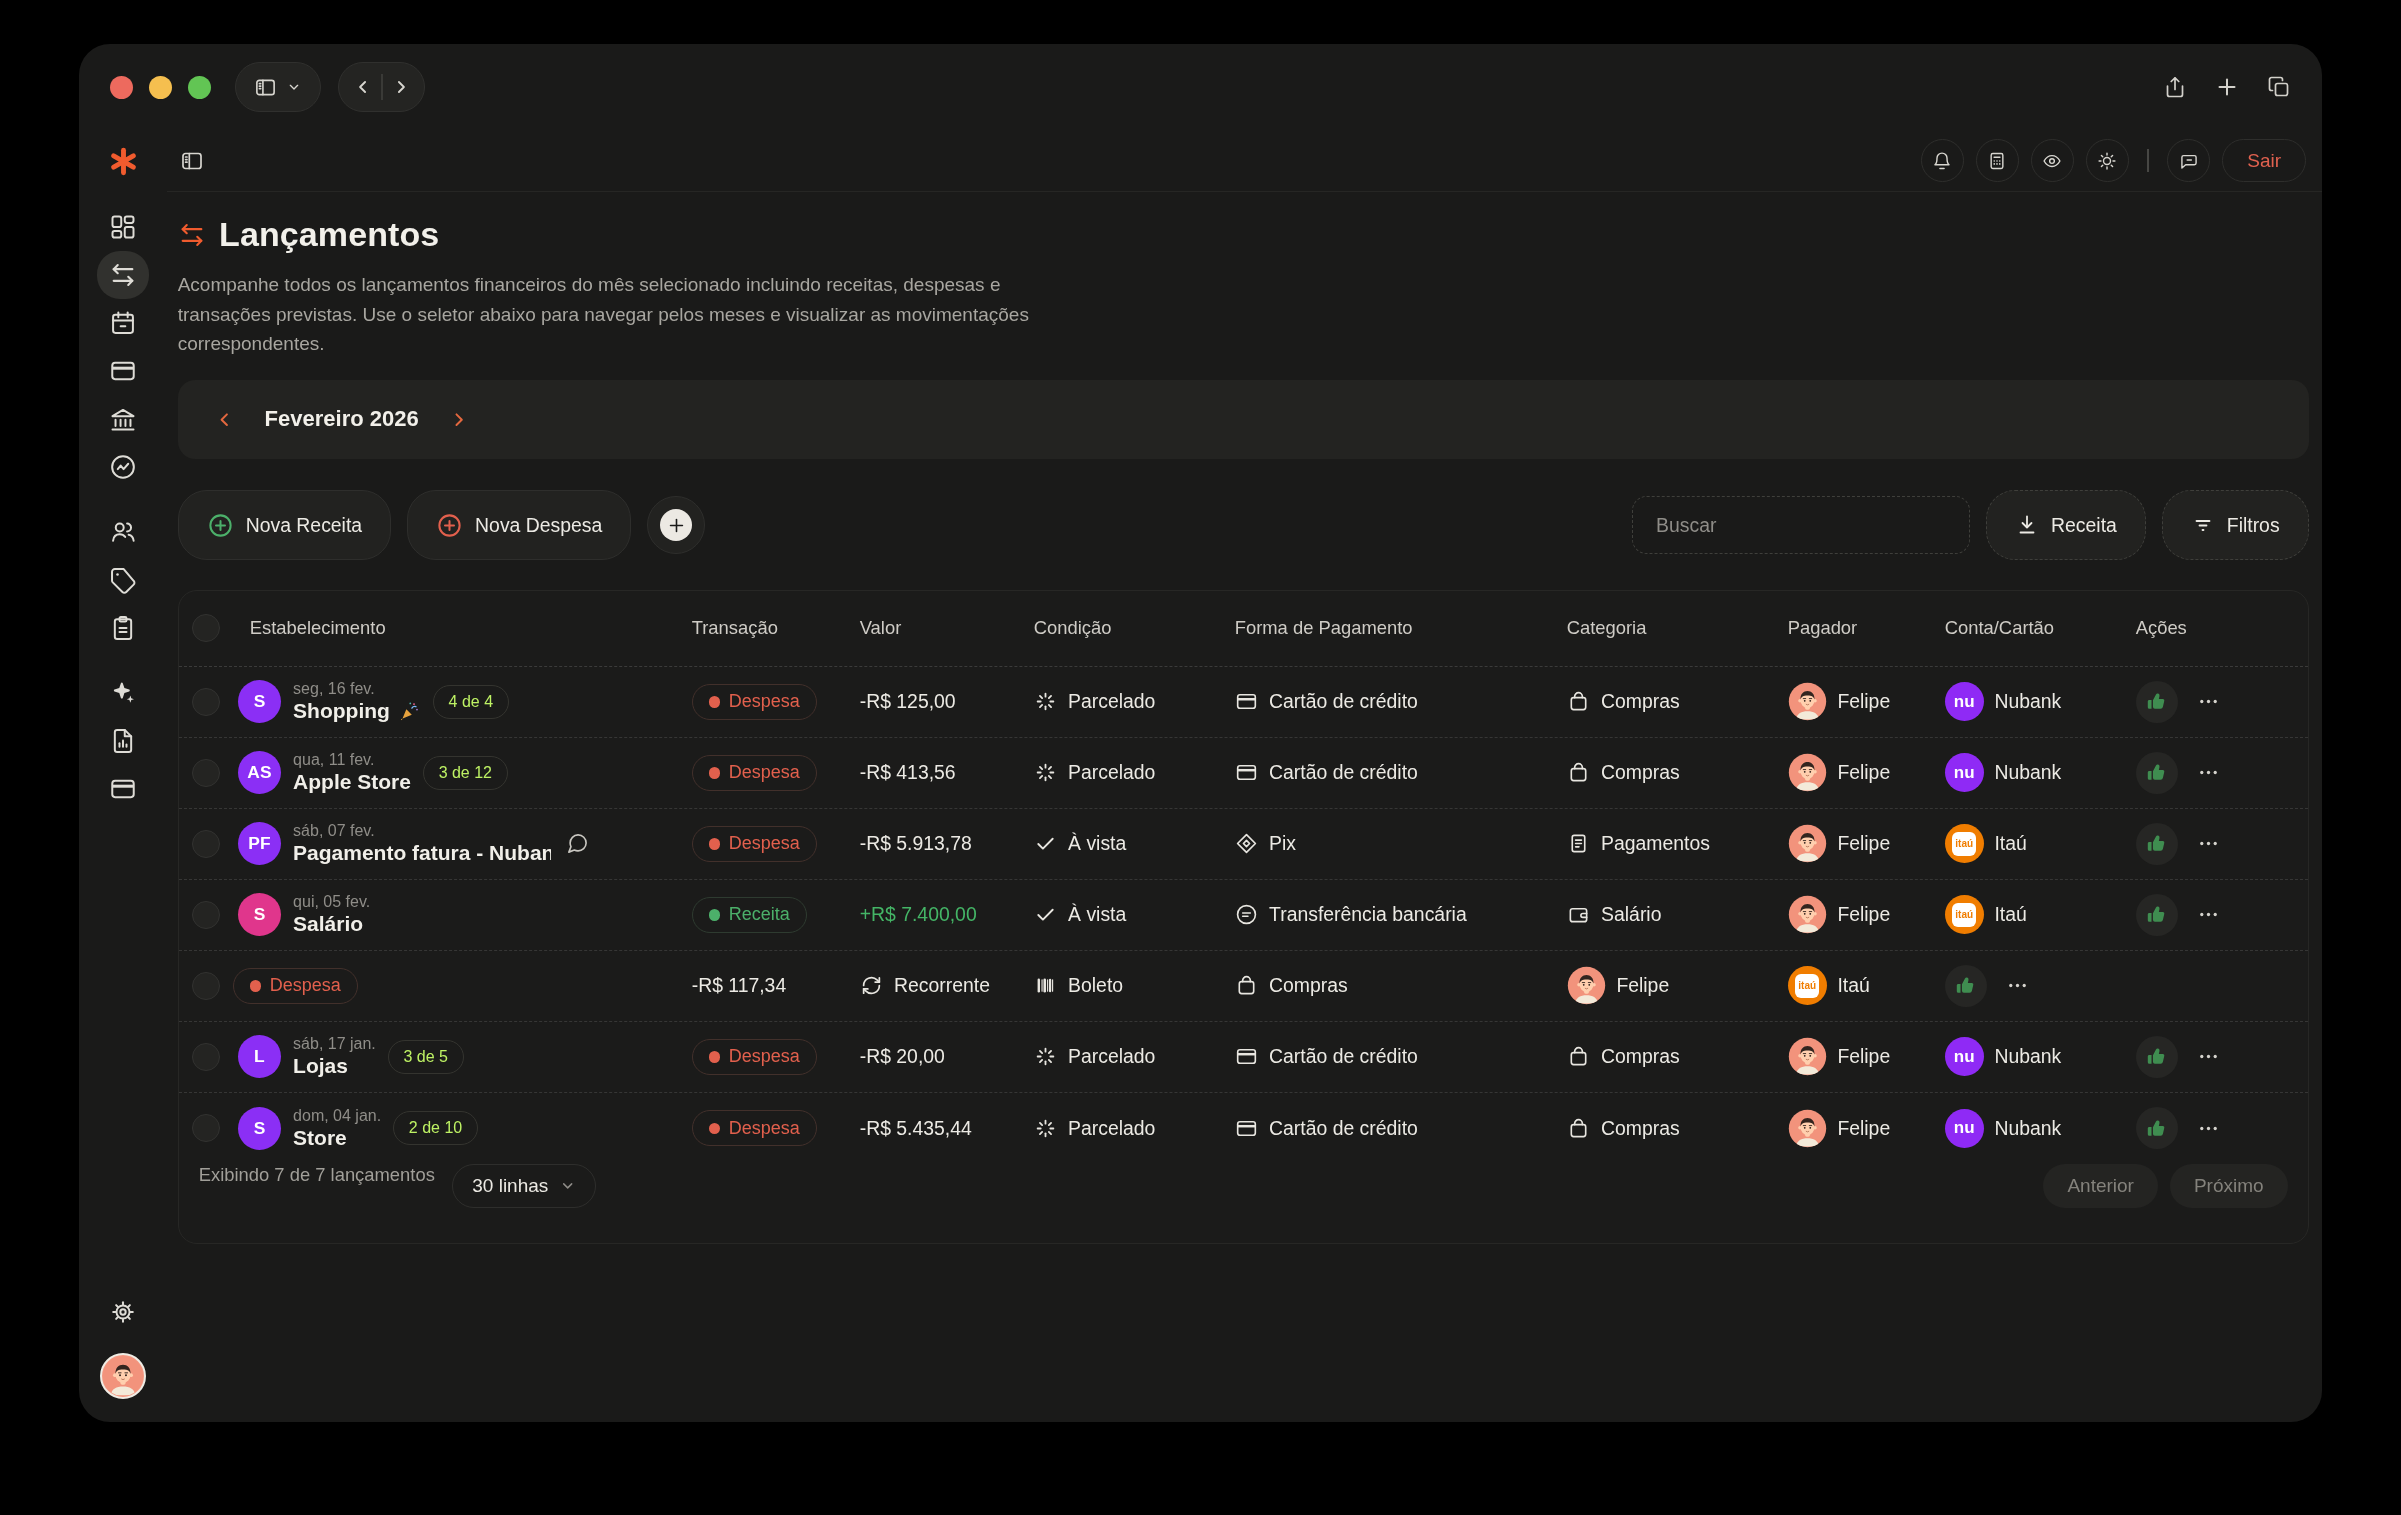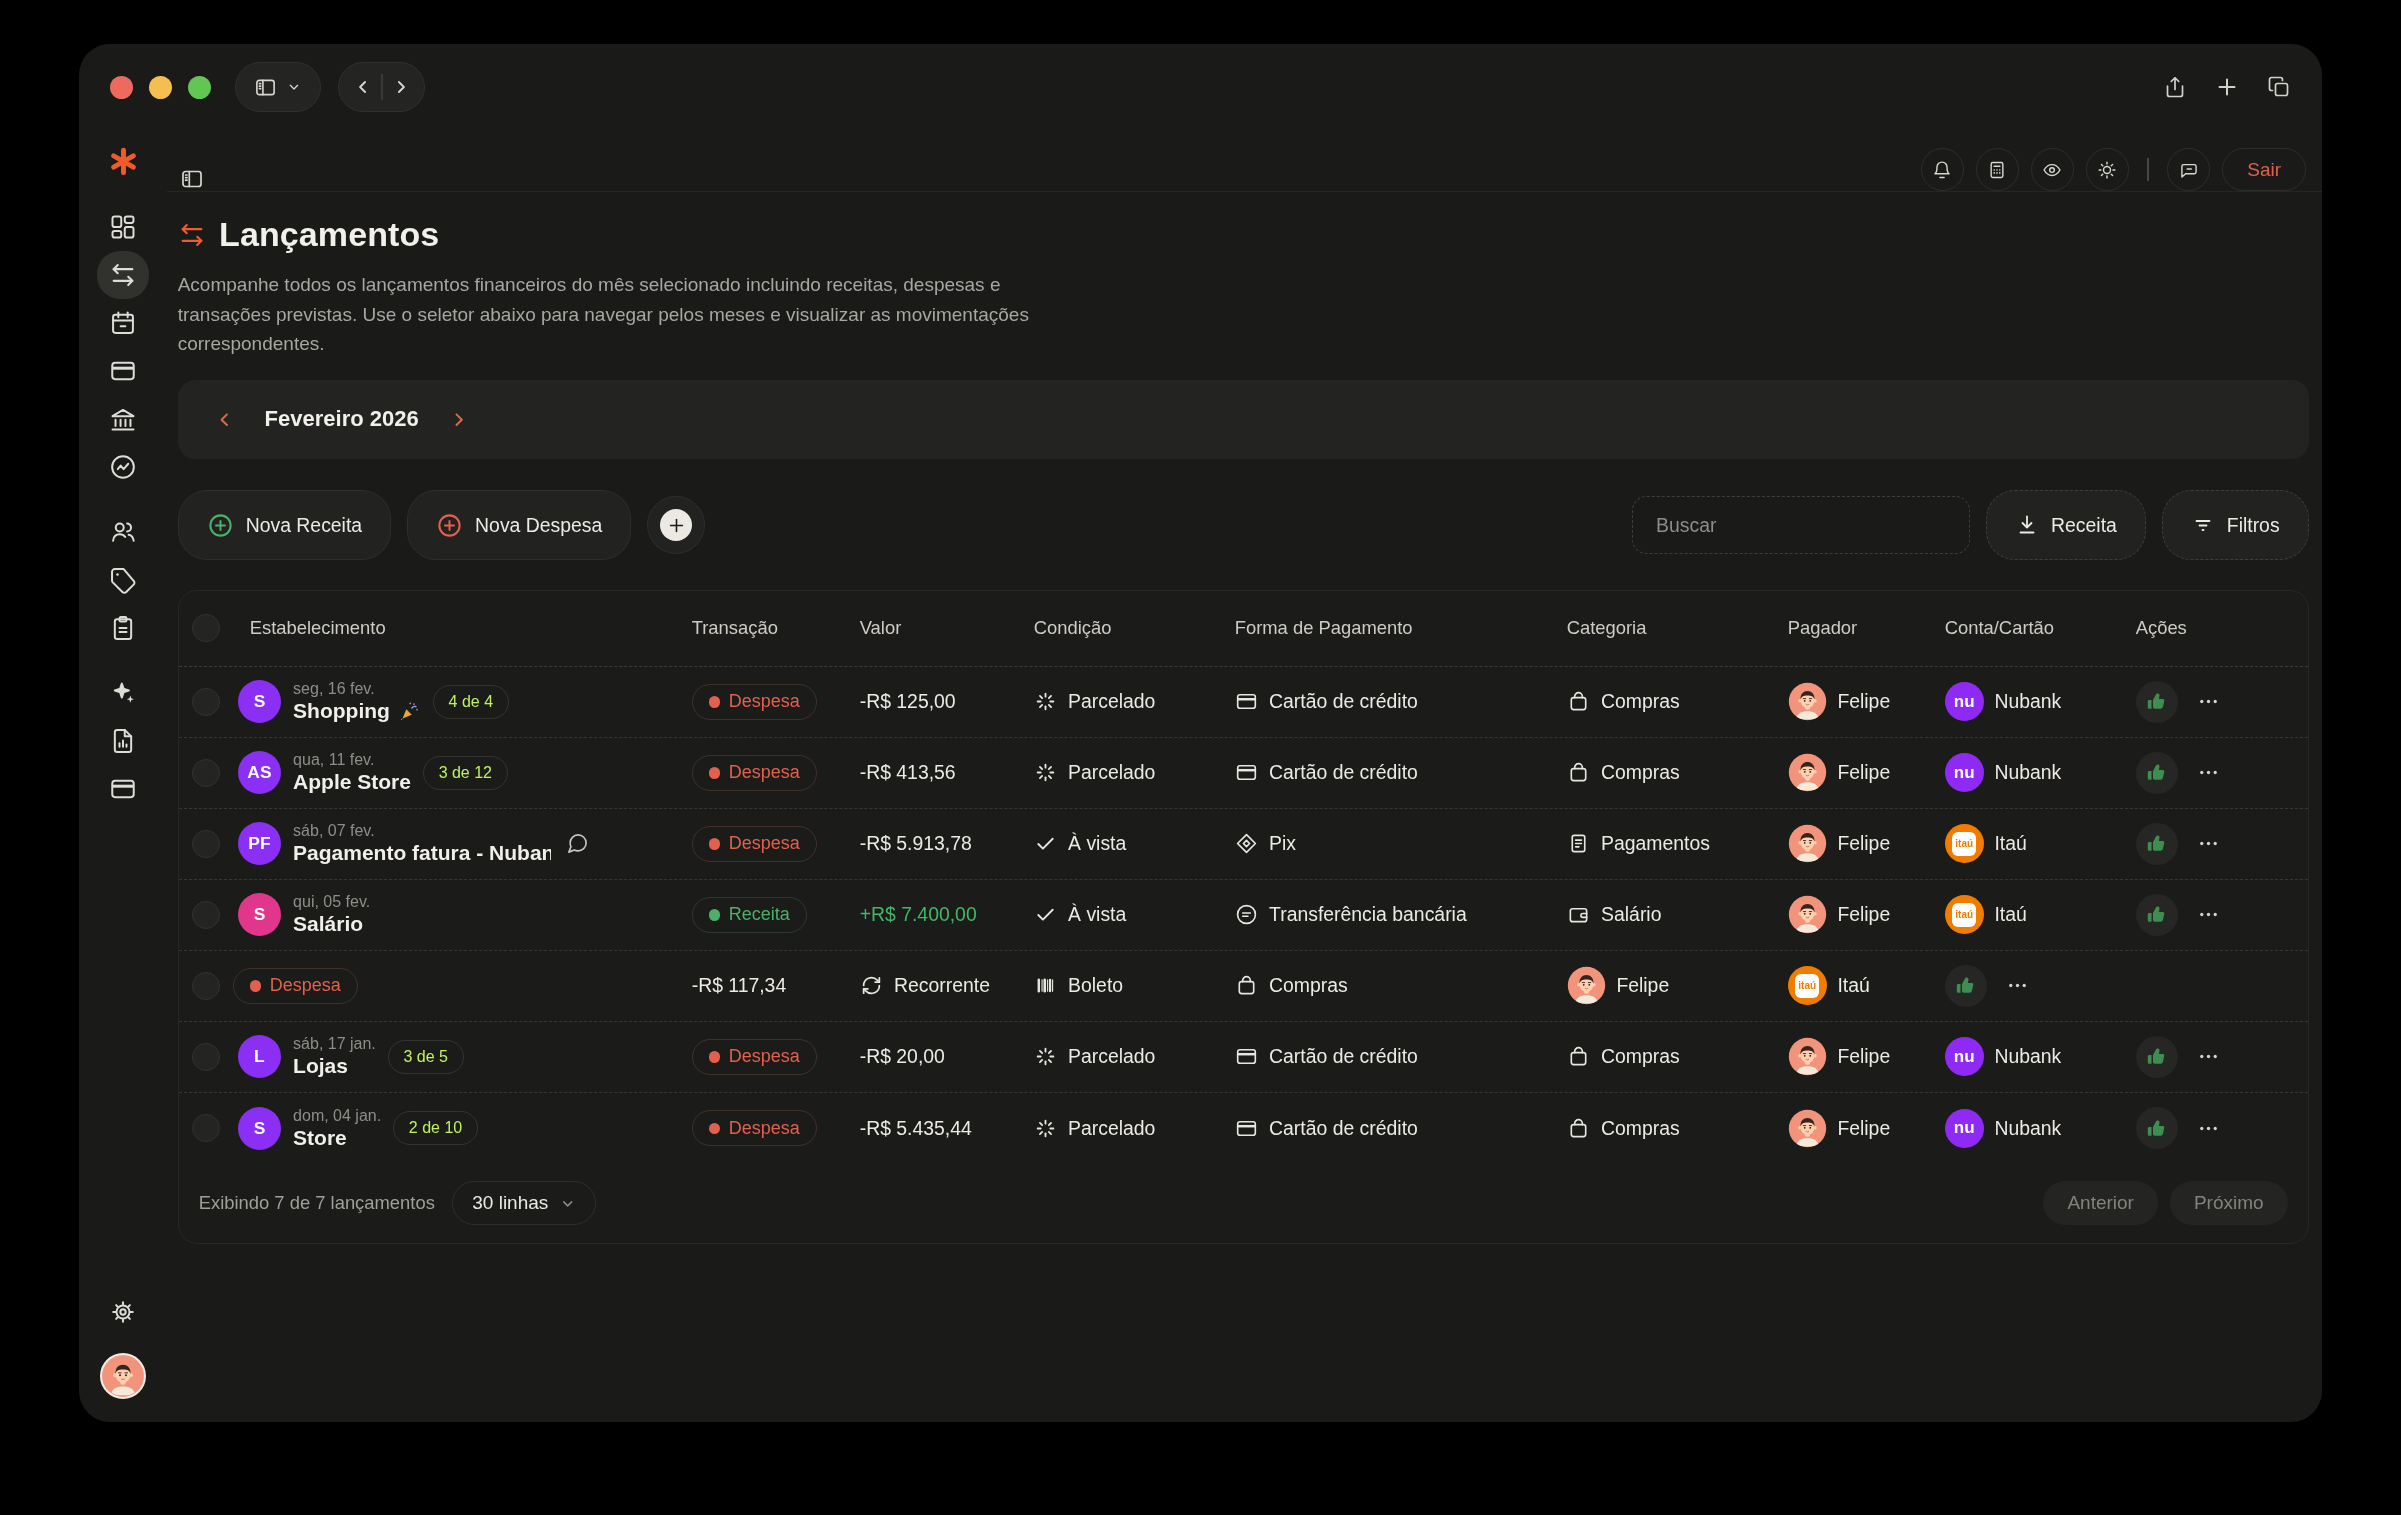--- a/index.html
+++ b/index.html
@@ -31,21 +31,21 @@
   .side-nav { display:flex; flex-direction:column; align-items:center; margin-top:10.7px; }
   .side-item { width:52px; height:48px; display:flex; align-items:center; justify-content:center;
                color:#dedcd6; border-radius:23px; cursor:pointer; }
   .side-item.gap { margin-top:17.4px; }
   .side-item.active { background:#31312e; }
   .side-bottom { margin-top:auto; display:flex; flex-direction:column; align-items:center; gap:17.4px; color:#dedcd6; }
   .side-avatar { width:46px; height:46px; border-radius:50%; border:2px solid #efece4; overflow:hidden; background:#f49a84; }
 
   
   .region { flex:1; display:flex; flex-direction:column; min-width:0; }
-  .appbar { height:62px; flex:0 0 auto; display:flex; align-items:flex-end; padding:0 16px 0 13.4px;
+  .appbar { height:62px; flex:0 0 auto; display:flex; align-items:center; padding:0 16px 0 13.4px;
             border-bottom:1.3px solid #262624; }
   .appbar-right { margin-left:auto; display:flex; align-items:center; gap:12px; }
   .icbtn { width:43px; height:43px; border-radius:50%; border:1.3px solid #2e2e2c; display:flex;
            align-items:center; justify-content:center; color:#d8d6d0; cursor:pointer; }
   .ab-sep { width:1.3px; height:23px; background:#47There; background:#474744; margin:0 6.7px; }
   .logout { height:43px; padding:0 24px; border-radius:21.4px; border:1.3px solid #2e2e2c;
             display:flex; align-items:center; font-size:19px; color:#e0614f; cursor:pointer; }
 
   
   .content { flex:1; padding:23px 13.4px 0 10.7px; min-width:0; }
@@ -114,21 +114,21 @@
   .acc-logo.nubank { background:#8f2af5; color:#fff; font-size:17px; font-weight:700; }
   .acc-logo .itau-sq { width:24px; height:24px; background:#fff; border-radius:6px; display:flex; align-items:center;
                        justify-content:center; color:#f07d00; font-size:10px; font-weight:700; }
   .c-payer { gap:10.7px; } .c-acc { gap:10.7px; }
 
   .c-act { gap:19px; }
   .thumbwrap { width:42px; height:42px; border-radius:50%; background:#262624; display:flex; align-items:center;
                justify-content:center; color:#3f8d50; cursor:pointer; }
   .moredots { color:#d5d3cd; cursor:pointer; display:flex; }
 
-  .tfoot { height:79px; display:flex; align-items:center; padding:0 20px; gap:17.4px; }
+  .tfoot { height:79px; display:flex; padding:0 20px; gap:17.4px; }
   .tfoot .summary { font-size:18.4px; color:#a19f99; }
   .rowspill { height:44px; border-radius:22px; border:1.3px solid #2e2e2c; padding:0 19px; display:flex;
               align-items:center; gap:10.7px; font-size:19px; color:#eceae4; cursor:pointer; }
   .rowspill .chev { color:#8f8d88; display:flex; }
   .pagebtn { height:44px; border-radius:22px; background:#242422; padding:0 24px; display:flex; align-items:center;
              font-size:19px; color:#84827c; cursor:pointer; }
   .pagebtns { margin-left:auto; display:flex; gap:12px; }
 
   .ic { display:block; }
   svg.def { position:absolute; width:0; height:0; }

